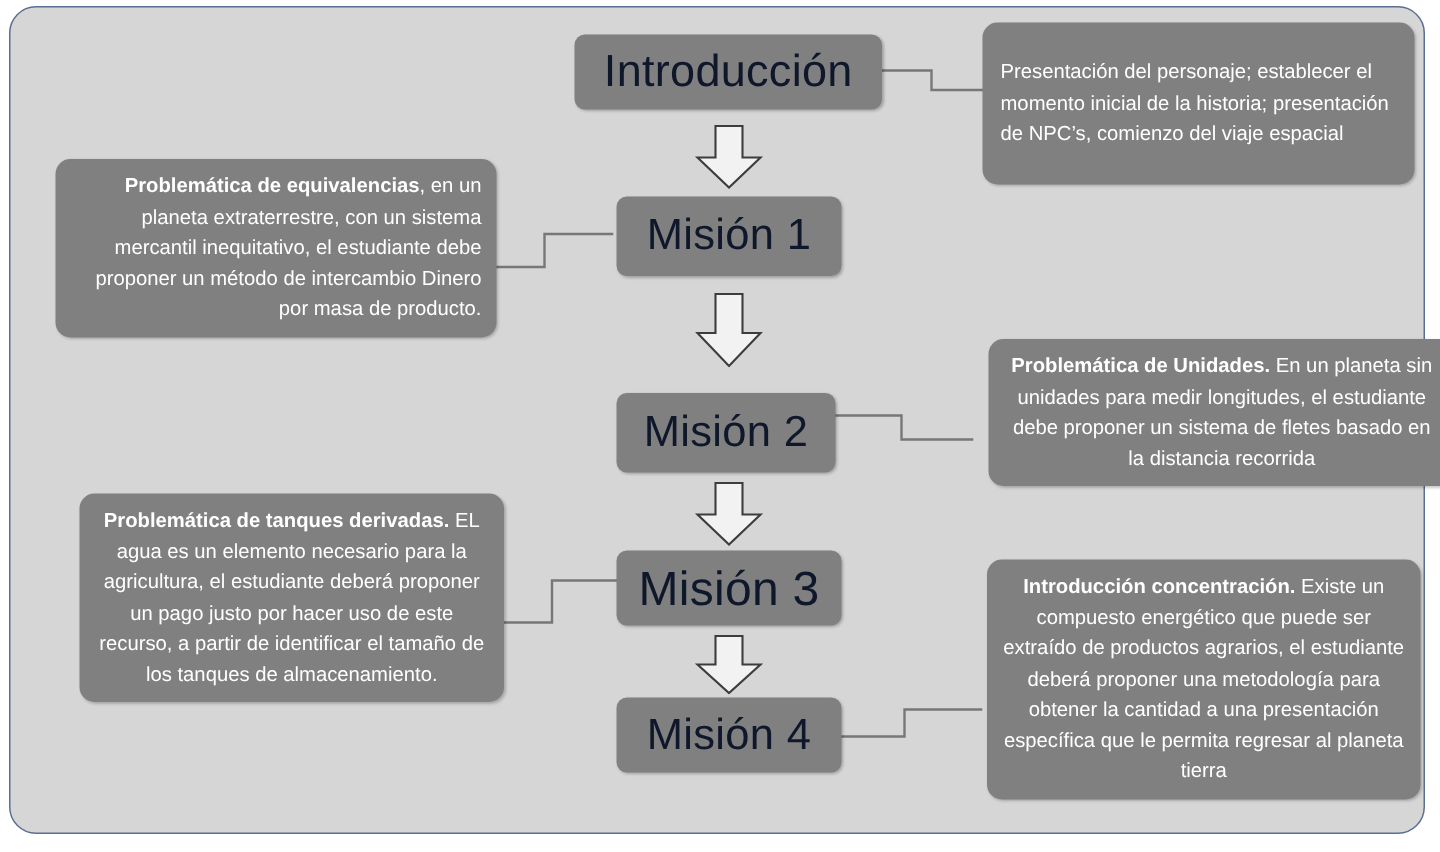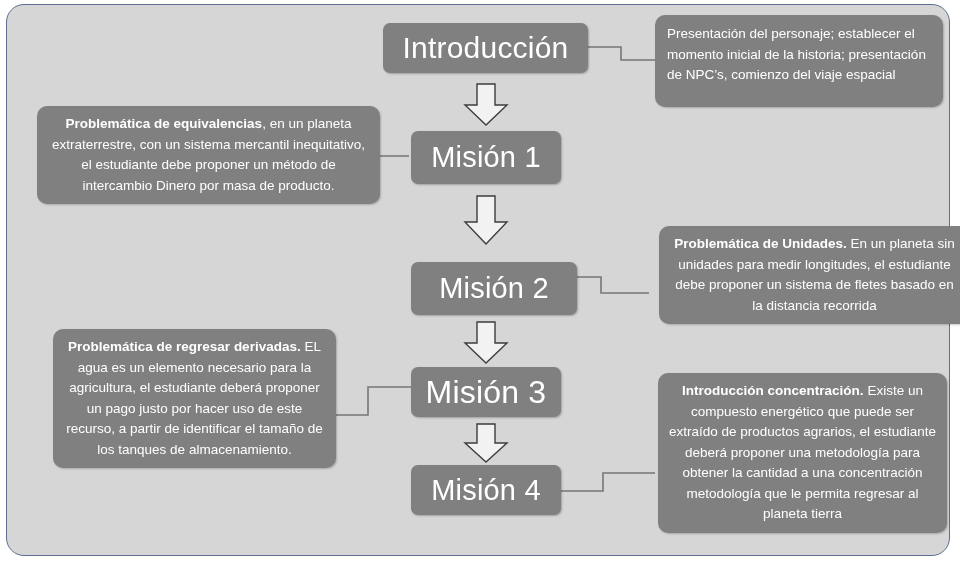--- a/index.html
+++ b/index.html
@@ -27,37 +27,37 @@
     box-sizing: border-box;
     background: #d6d6d6;
     border: 1.5px solid #5b6f92;
     border-radius: 18px;
   }
   
   .node {
     position: absolute;
     box-sizing: border-box;
     background: #808080;
-    color: #ffffff;
+    color: #0f172a;
     border-radius: 7px;
     display: flex;
     align-items: center;
     justify-content: center;
     text-align: center;
     font-weight: 400;
     letter-spacing: 0.2px;
     box-shadow: 1px 1px 2px rgba(0,0,0,0.25);
     z-index: 4;
   }
   #node-intro {
     left: 376px; top: 18px; width: 205px; height: 50px;
     font-size: 30px;
   }
   #node-m1 { left: 404px; top: 126px; width: 150px; height: 53px; font-size: 29px; }
-  #node-m2 { left: 404px; top: 257px; width: 166px; height: 53px; font-size: 29px; }
+  #node-m2 { left: 404px; top: 257px; width: 146px; height: 53px; font-size: 29px; }
   #node-m3 { left: 404px; top: 362px; width: 150px; height: 50px; font-size: 32px; }
   #node-m4 { left: 404px; top: 460px; width: 150px; height: 50px; font-size: 29px; }
 
   
   .blockarrow {
     position: absolute;
     width: 46px;
     z-index: 3;
   }
   .blockarrow svg { display: block; width: 100%; height: 100%; }
@@ -78,23 +78,23 @@
     font-size: 13.5px;
     line-height: 1.52;
     box-shadow: 1px 1px 2px rgba(0,0,0,0.22);
     z-index: 4;
   }
   .callout b { font-weight: 700; }
 
   #callout-intro {
     left: 648px; top: 10px; width: 288px; min-height: 92px;
     text-align: left;
-    padding: 9px 12px;
+    padding: 23px 12px;
   }
-  #callout-m1 { left: 30px;  top: 101px; width: 343px; }
+  #callout-m1 { left: 30px;  top: 101px; width: 294px; text-align: right; }
   #callout-m2 { left: 652px; top: 221px; width: 311px; }
   #callout-m3 { left: 46px;  top: 324px; width: 283px; }
   #callout-m4 { left: 651px; top: 368px; width: 289px; }
 
   
   .connector {
     position: absolute;
     z-index: 2;
   }
   .connector svg { display: block; width: 100%; height: 100%; }
@@ -175,21 +175,21 @@
 
     <div class="callout" id="callout-m1">
       <b>Problemática de equivalencias</b><span>, en un planeta extraterrestre, con un sistema mercantil inequitativo, el estudiante debe proponer un método de intercambio Dinero por masa de producto.</span>
     </div>
 
     <div class="callout" id="callout-m2">
       <b>Problemática de  Unidades.</b><span> En un planeta sin unidades para medir longitudes, el estudiante debe proponer un sistema de fletes basado en la distancia recorrida</span>
     </div>
 
     <div class="callout" id="callout-m3">
-      <b>Problemática de  regresar derivadas.</b><span> EL agua es un elemento necesario para la agricultura, el estudiante deberá proponer un pago justo por hacer uso de este recurso, a partir de identificar el tamaño de los tanques de almacenamiento.</span>
+      <b>Problemática de  tanques derivadas.</b><span> EL agua es un elemento necesario para la agricultura, el estudiante deberá proponer un pago justo por hacer uso de este recurso, a partir de identificar el tamaño de los tanques de almacenamiento.</span>
     </div>
 
     <div class="callout" id="callout-m4">
-      <b>Introducción concentración.</b><span> Existe un compuesto energético que puede ser extraído de productos agrarios, el estudiante deberá proponer una metodología para obtener la cantidad a una concentración metodología que le permita regresar al planeta tierra</span>
+      <b>Introducción concentración.</b><span> Existe un compuesto energético que puede ser extraído de productos agrarios, el estudiante deberá proponer una metodología para obtener la cantidad a una presentación específica que le permita regresar al planeta tierra</span>
     </div>
 
   </div>
 </div>
 
 </body></html>

